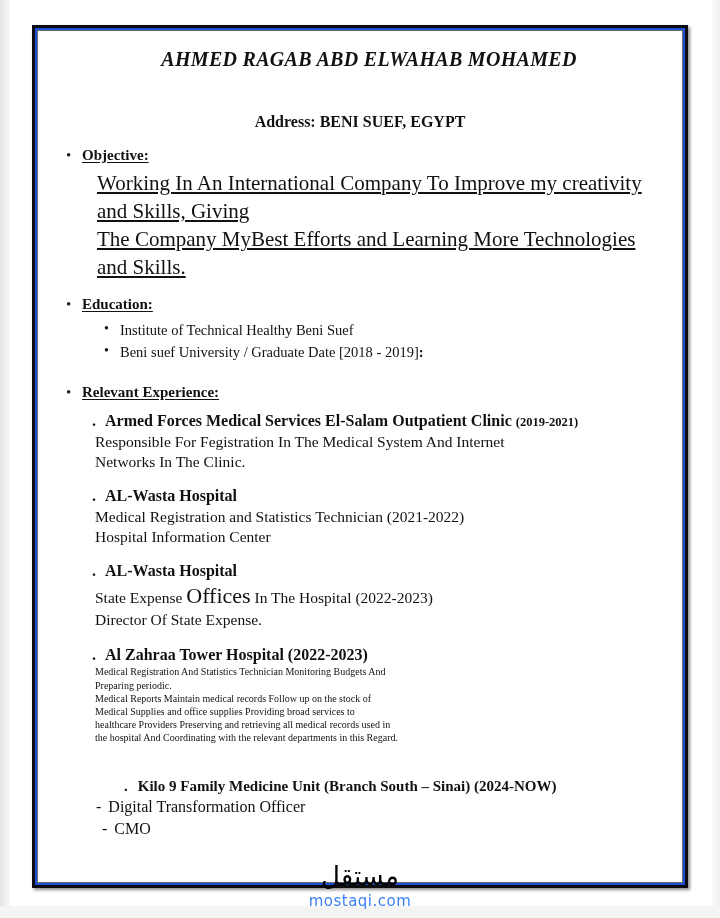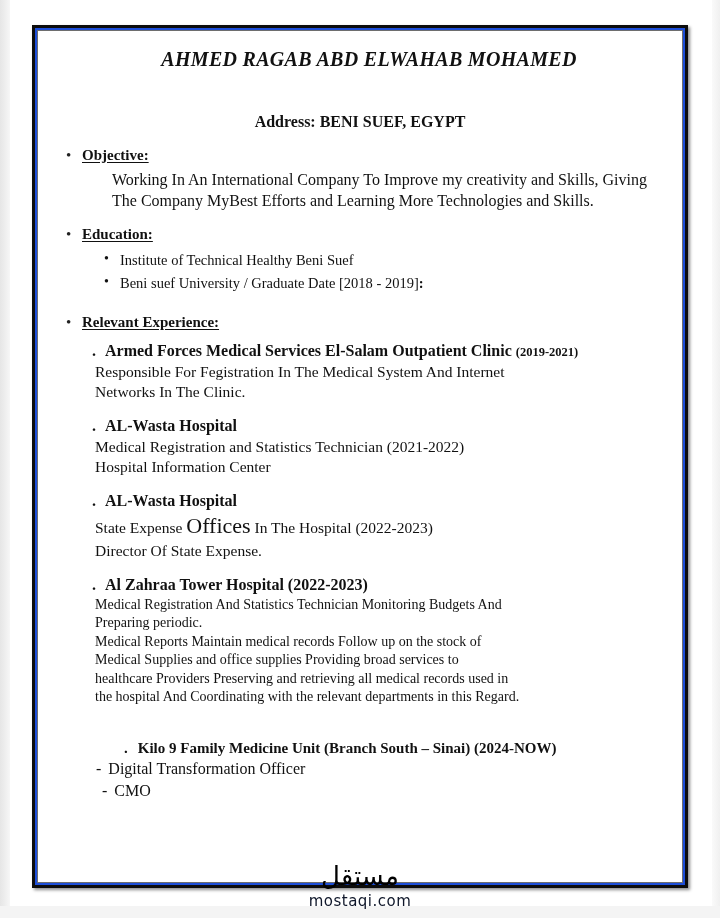--- a/index.html
+++ b/index.html
@@ -100,24 +100,25 @@
     color: #222;
   }
   .sec-head {
     font-weight: bold;
     font-size: 15px;
     text-decoration: underline;
     text-underline-offset: 2px;
     line-height: 1.15;
   }
   .sec-body {
-    margin-left: 52px;
-    font-size: 16px;
+    margin-left: 37px;
+    font-size: 21px;
     line-height: 1.34;
     margin-top: 5px;
+    text-decoration: underline;
   }
   .sec-body p { margin: 0; }
 
   
   .sub-list {
     margin: 6px 0 0 44px;
     padding: 0;
     list-style: none;
     font-size: 14.5px;
     line-height: 1.55;
@@ -140,21 +141,21 @@
   }
   .exp-title .lead-dot { margin-right: 9px; }
   .exp-title .date-small { font-size: 12.5px; font-weight: bold; }
   .exp-line {
     font-size: 15.5px;
     line-height: 1.3;
     padding-left: 3px;
   }
   .exp-line .bigger { font-size: 22px; }
   .exp-para {
-    font-size: 14px;
+    font-size: 10px;
     line-height: 1.32;
     padding-left: 3px;
     margin: 0;
   }
 
   .last-block { margin-top: 32px; }
   .last-title {
     font-weight: bold;
     font-size: 15px;
     margin-left: 32px;
@@ -180,21 +181,21 @@
   }
   .wm-ar {
     font-size: 26px;
     color: #000000;
     letter-spacing: 1px;
     line-height: 1;
     font-family: "DejaVu Sans", sans-serif;
   }
   .wm-en {
     font-size: 15px;
-    color: #0f172a;
+    color: #3b82f6;
     letter-spacing: 0.5px;
     margin-top: 3px;
     font-family: "DejaVu Sans", sans-serif;
   }
 </style>
 </head>
 <body>
 
 <div class="left-gutter"></div>
 <div class="right-gutter"></div>

